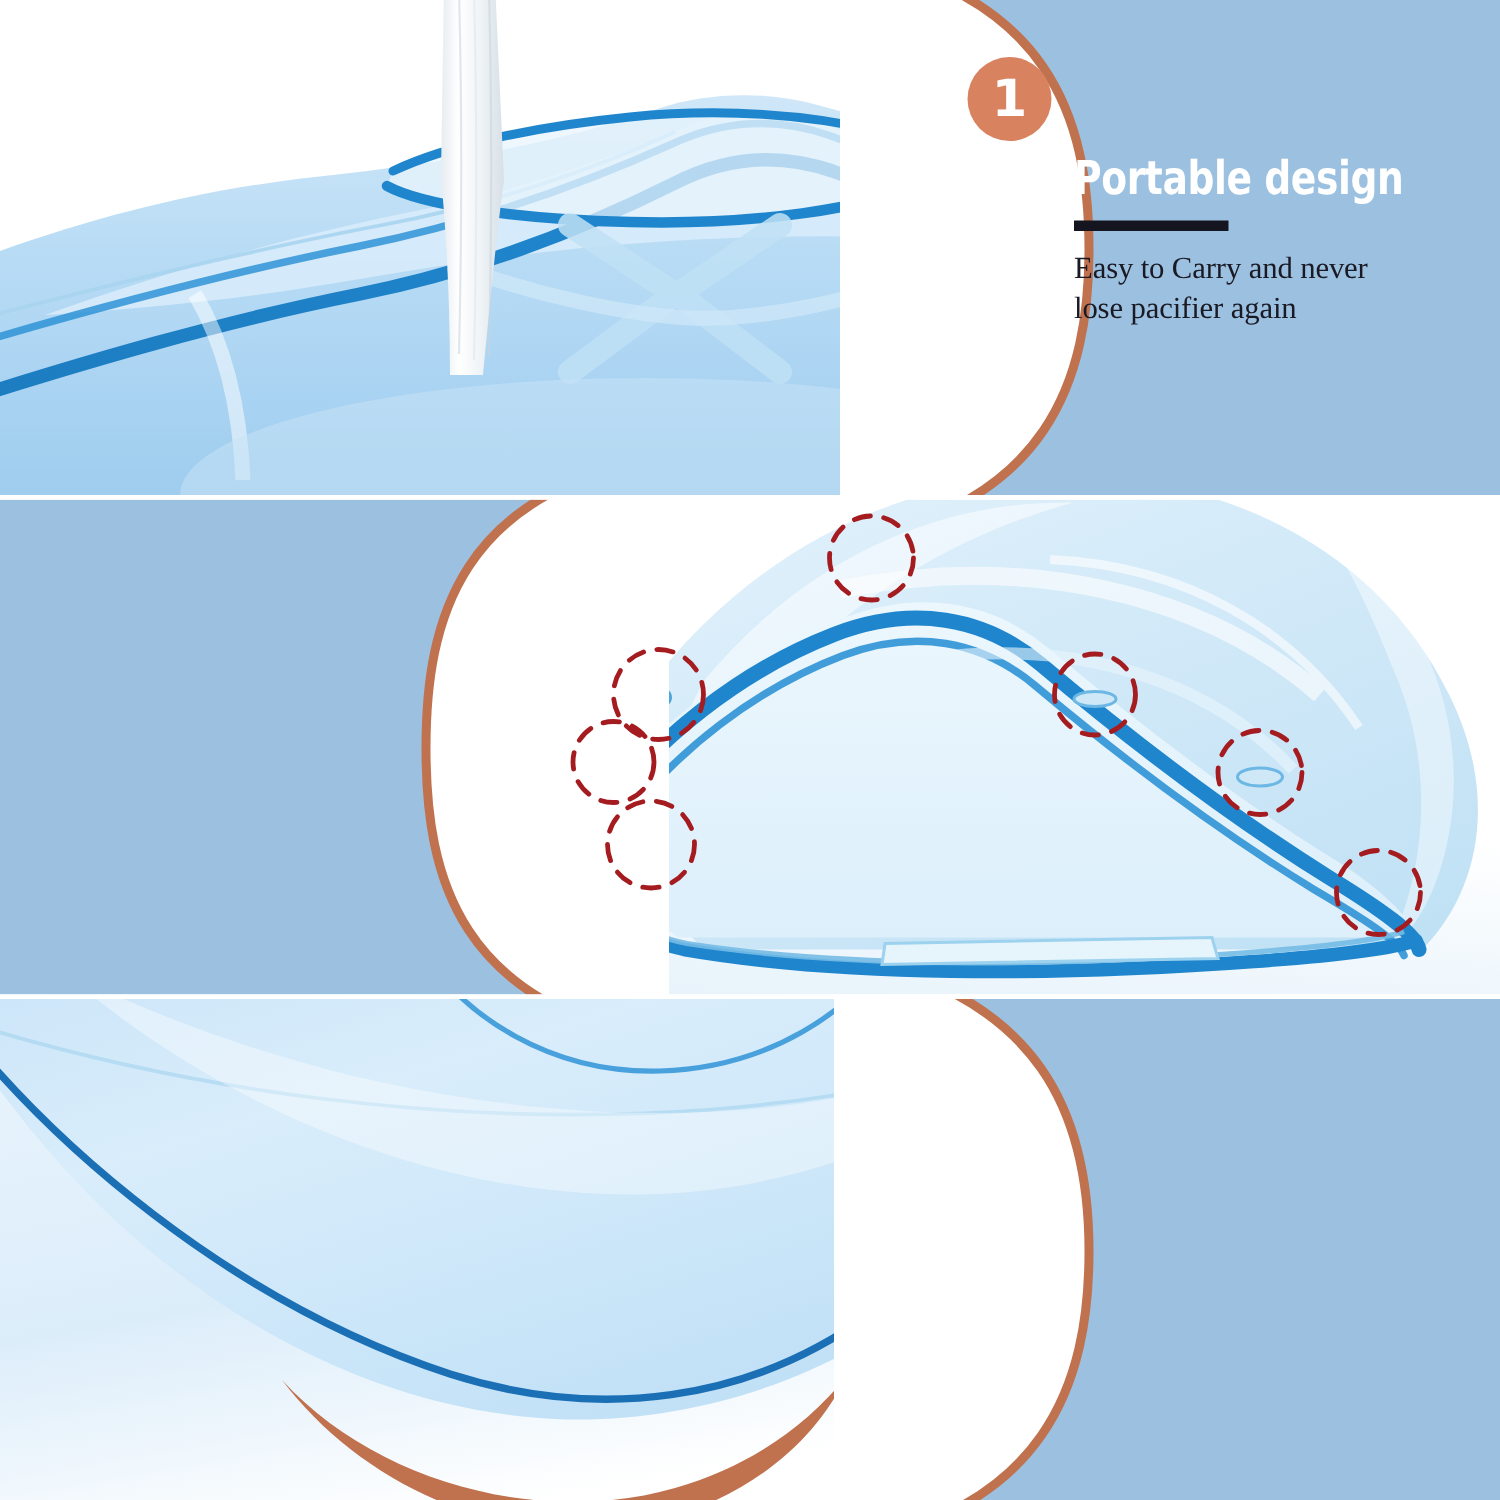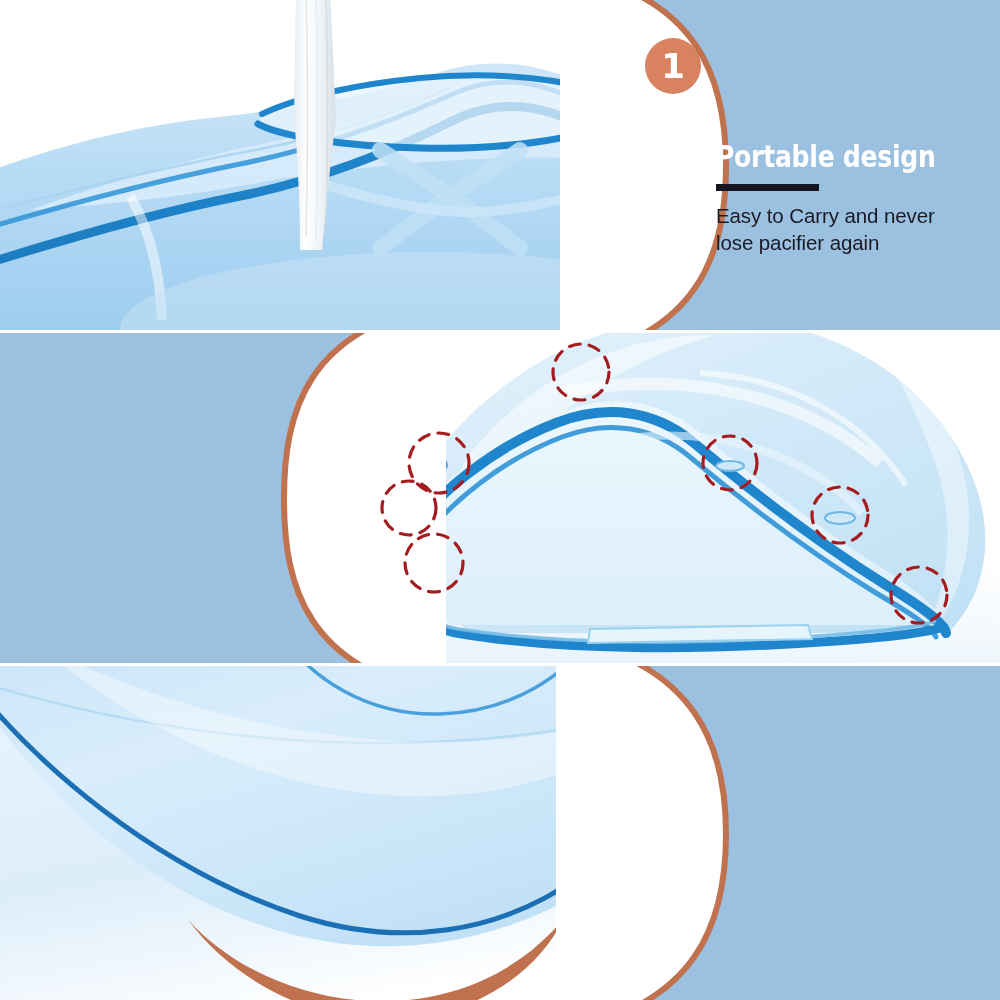--- a/index.html
+++ b/index.html
@@ -64,21 +64,21 @@
     display:flex; align-items:center; justify-content:center;
     color:#ffffff;
     font-size:34px; font-weight:700;
     font-family:"DejaVu Sans", sans-serif;
     line-height:1;
     letter-spacing:0px;
   }
   #badge-1 { left:645px; top:38px; }
 
   
-  .textblock { position:absolute; z-index:25;margin-top:37px; }
+  .textblock { position:absolute; z-index:25; }
   #text-1 { left:716px; top:103px; width:270px; text-align:left; }
 
   .feature-title {
     color:#ffffff;
     font-family:"DejaVu Sans Condensed","Liberation Sans", sans-serif;
     font-weight:700;
     font-size:31px;
     line-height:1.08;
     letter-spacing:-0.3px;
     transform:scaleX(0.90);
@@ -89,21 +89,21 @@
   .rule {
     height:7px; background:#15151f;
     margin-top:11px; margin-bottom:12px;
     width:103px;
   }
 
   .feature-body {
     color:#1a1a24;
     font-size:20.5px;
     line-height:1.30;
-    font-family:Liberation Sans, sans-serif;
+    font-family:Liberation Serif, serif;
     white-space:pre-line;
     letter-spacing:-0.1px;
   }
 </style>
 </head>
 <body>
 
 <div class="board">
 
   <div class="panel" id="panel-1">

